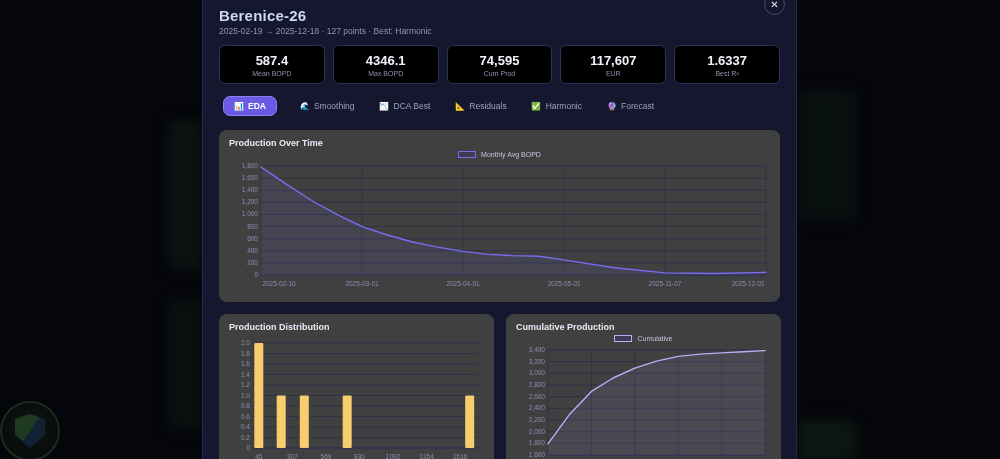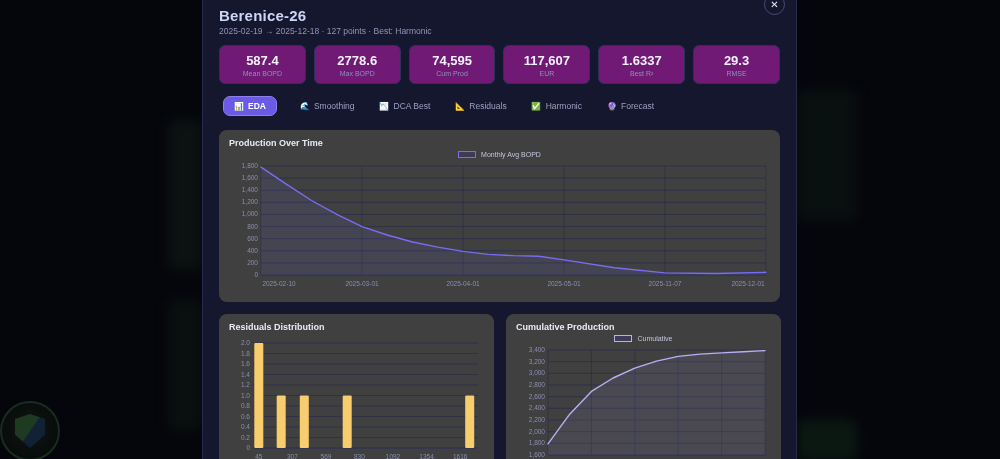--- a/index.html
+++ b/index.html
@@ -29,21 +29,21 @@
            background:#15172e; border-left:1px solid #272a4e; border-right:1px solid #272a4e;
            overflow:hidden; }
   .close-btn { position:absolute; top:-6px; right:11px; width:21px; height:21px; border-radius:50%;
            border:1.5px solid #474b78; background:transparent; color:#e8e9f5; font-size:10px;
            line-height:17px; text-align:center; cursor:pointer; font-family:"Liberation Sans",sans-serif; }
   .hdr { padding:7px 4px 0 16px; }
   .hdr-title { font-size:15px; font-weight:bold; color:#ccd6f6; letter-spacing:.2px; }
   .hdr-sub { font-size:8.5px; color:#9094b8; margin-top:2px; }
 
   .stats { display:flex; gap:8px; margin:9px 16px 0 16px; }
-  .card { flex:1; background:#701a75; border:1px solid #2d3158; border-radius:6px;
+  .card { flex:1; background:#000000; border:1px solid #2d3158; border-radius:6px;
           text-align:center; padding:7px 2px 6px 2px; }
   .card .v { font-size:13px; font-weight:bold; color:#f2f3fa; }
   .card .l { font-size:7px; color:#8d92b4; margin-top:2px; }
 
   .tabs { display:flex; align-items:center; gap:21px; margin:12px 16px 0 20px; }
   .tab { display:flex; align-items:center; gap:4px; font-size:8.5px; color:#9ba0c0; cursor:pointer;
          padding:4px 2px; white-space:nowrap; }
   .tab .ticon { font-size:8px; }
   .tab.active { background:#6a5ae4; border:1px solid #8d7ff2; border-radius:7px;
                 color:#ffffff; font-weight:bold; padding:4px 10px; }
@@ -79,38 +79,34 @@
     <div class="hdr-title">Berenice-26</div>
     <div class="hdr-sub">2025-02-19 → 2025-12-18 · 127 points · Best: Harmonic</div>
   </div>
 
   <div class="stats">
     <div class="card">
       <div class="v">587.4</div>
       <div class="l">Mean BOPD</div>
     </div>
     <div class="card">
-      <div class="v">2778.6</div>
+      <div class="v">4346.1</div>
       <div class="l">Max BOPD</div>
     </div>
     <div class="card">
       <div class="v">74,595</div>
       <div class="l">Cum Prod</div>
     </div>
     <div class="card">
       <div class="v">117,607</div>
       <div class="l">EUR</div>
     </div>
     <div class="card">
       <div class="v">1.6337</div>
       <div class="l">Best R²</div>
-    </div>
-    <div class="card">
-      <div class="v">29.3</div>
-      <div class="l">RMSE</div>
     </div>
   </div>
 
   <div class="tabs">
     <div class="tab active">
       <span class="ticon">📊</span>
       <span>EDA</span>
     </div>
     <div class="tab">
       <span class="ticon">🌊</span>
@@ -174,21 +170,21 @@
         <text x="436" y="125" text-anchor="middle" font-size="6.5" fill="#8a8eb2">2025-11-07</text>
         <line x1="537" x2="537" y1="5" y2="114" stroke="#24274a" stroke-width="0.5"></line>
         <text x="519" y="125" text-anchor="middle" font-size="6.5" fill="#8a8eb2">2025-12-01</text>
         <path d="M32.0,6.2L57.3,23.2L82.5,39.5L107.8,53.4L133.0,65.6L158.3,74.0L183.5,81.0L208.8,86.1L234.0,90.4L259.3,93.4L284.5,94.6L309.8,95.2L335.0,98.9L385.5,106.7L436.0,111.9L486.5,112.5L537.0,111.3L537.0,114.0L32.0,114.0Z" fill="rgba(122,108,240,0.10)" stroke="none"></path>
         <path d="M32.0,6.2L57.3,23.2L82.5,39.5L107.8,53.4L133.0,65.6L158.3,74.0L183.5,81.0L208.8,86.1L234.0,90.4L259.3,93.4L284.5,94.6L309.8,95.2L335.0,98.9L385.5,106.7L436.0,111.9L486.5,112.5L537.0,111.3" fill="none" stroke="#7a6cf0" stroke-width="1.4" stroke-linejoin="round" stroke-linecap="round"></path>
       </svg>
   </div>
 
   <div class="row2">
     <div class="panel">
-      <div class="panel-title">Residuals Distribution</div>
+      <div class="panel-title">Production Distribution</div>
       <div style="height:6px"></div>
       <svg width="255" height="124">
           <line x1="24" x2="249" y1="110" y2="110" stroke="#24274a" stroke-width="0.6"></line>
           <text x="21" y="112" text-anchor="end" font-size="6.5" fill="#8a8eb2">0</text>
           <line x1="24" x2="249" y1="99.5" y2="99.5" stroke="#24274a" stroke-width="0.6"></line>
           <text x="21" y="101.5" text-anchor="end" font-size="6.5" fill="#8a8eb2">0.2</text>
           <line x1="24" x2="249" y1="89" y2="89" stroke="#24274a" stroke-width="0.6"></line>
           <text x="21" y="91" text-anchor="end" font-size="6.5" fill="#8a8eb2">0.4</text>
           <line x1="24" x2="249" y1="78.5" y2="78.5" stroke="#24274a" stroke-width="0.6"></line>
           <text x="21" y="80.5" text-anchor="end" font-size="6.5" fill="#8a8eb2">0.6</text>

